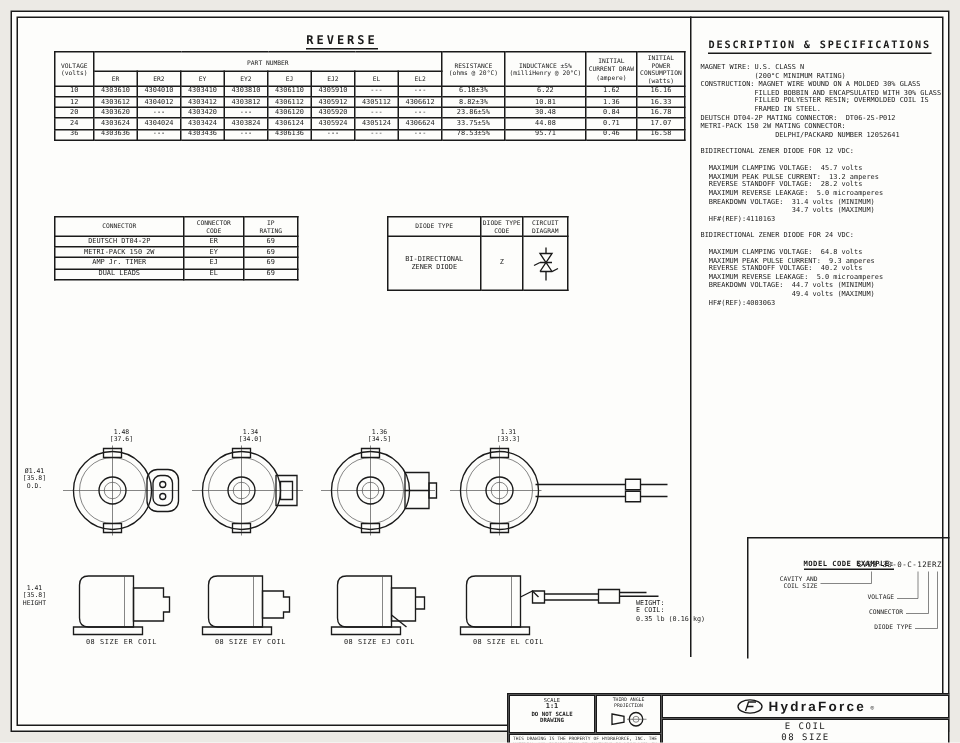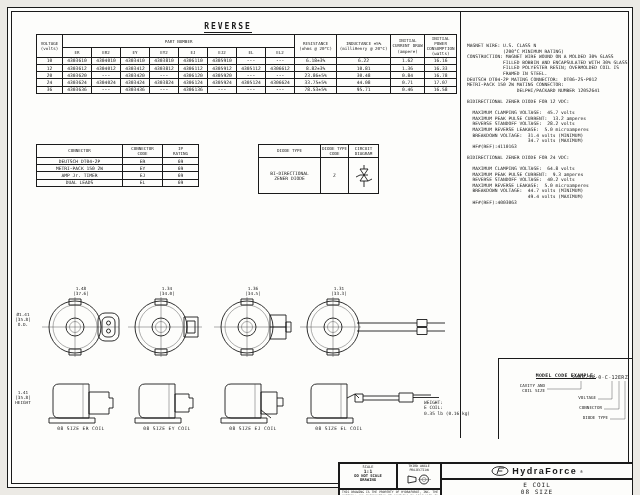--- a/index.html
+++ b/index.html
@@ -381,20 +381,23 @@
       <line class="cl" x1="114" y1="15" x2="132" y2="15"></line>
     </svg>
     <div class="coillabel" style="width:80px;">08 SIZE EL COIL</div>
   </div>
 
   <div class="abs pre" style="left:416px;top:392px;font-size:4.5px;line-height:5.4px;">WEIGHT:
 E COIL:
 0.35 lb (0.16 kg)</div>
 
   <div class="abs" style="left:453px;top:3px;width:171px;height:427px;">
+    <div class="abs" style="left:0;top:6px;width:171px;text-align:center;">
+      <span class="heading" style="font-size:6.8px;letter-spacing:1.2px;">DESCRIPTION &amp; SPECIFICATIONS</span>
+    </div>
     <div class="abs" style="left:6px;top:32px;width:162px;">
         <div class="tline">MAGNET WIRE: U.S. CLASS N</div>
         <div class="tline">             (200°C MINIMUM RATING)</div>
         <div class="tline">CONSTRUCTION: MAGNET WIRE WOUND ON A MOLDED 30% GLASS</div>
         <div class="tline">             FILLED BOBBIN AND ENCAPSULATED WITH 30% GLASS</div>
         <div class="tline">             FILLED POLYESTER RESIN; OVERMOLDED COIL IS</div>
         <div class="tline">             FRAMED IN STEEL.</div>
         <div class="tline">DEUTSCH DT04-2P MATING CONNECTOR:  DT06-2S-P012</div>
         <div class="tline">METRI-PACK 150 2W MATING CONNECTOR:</div>
         <div class="tline">                  DELPHI/PACKARD NUMBER 12052641</div>

